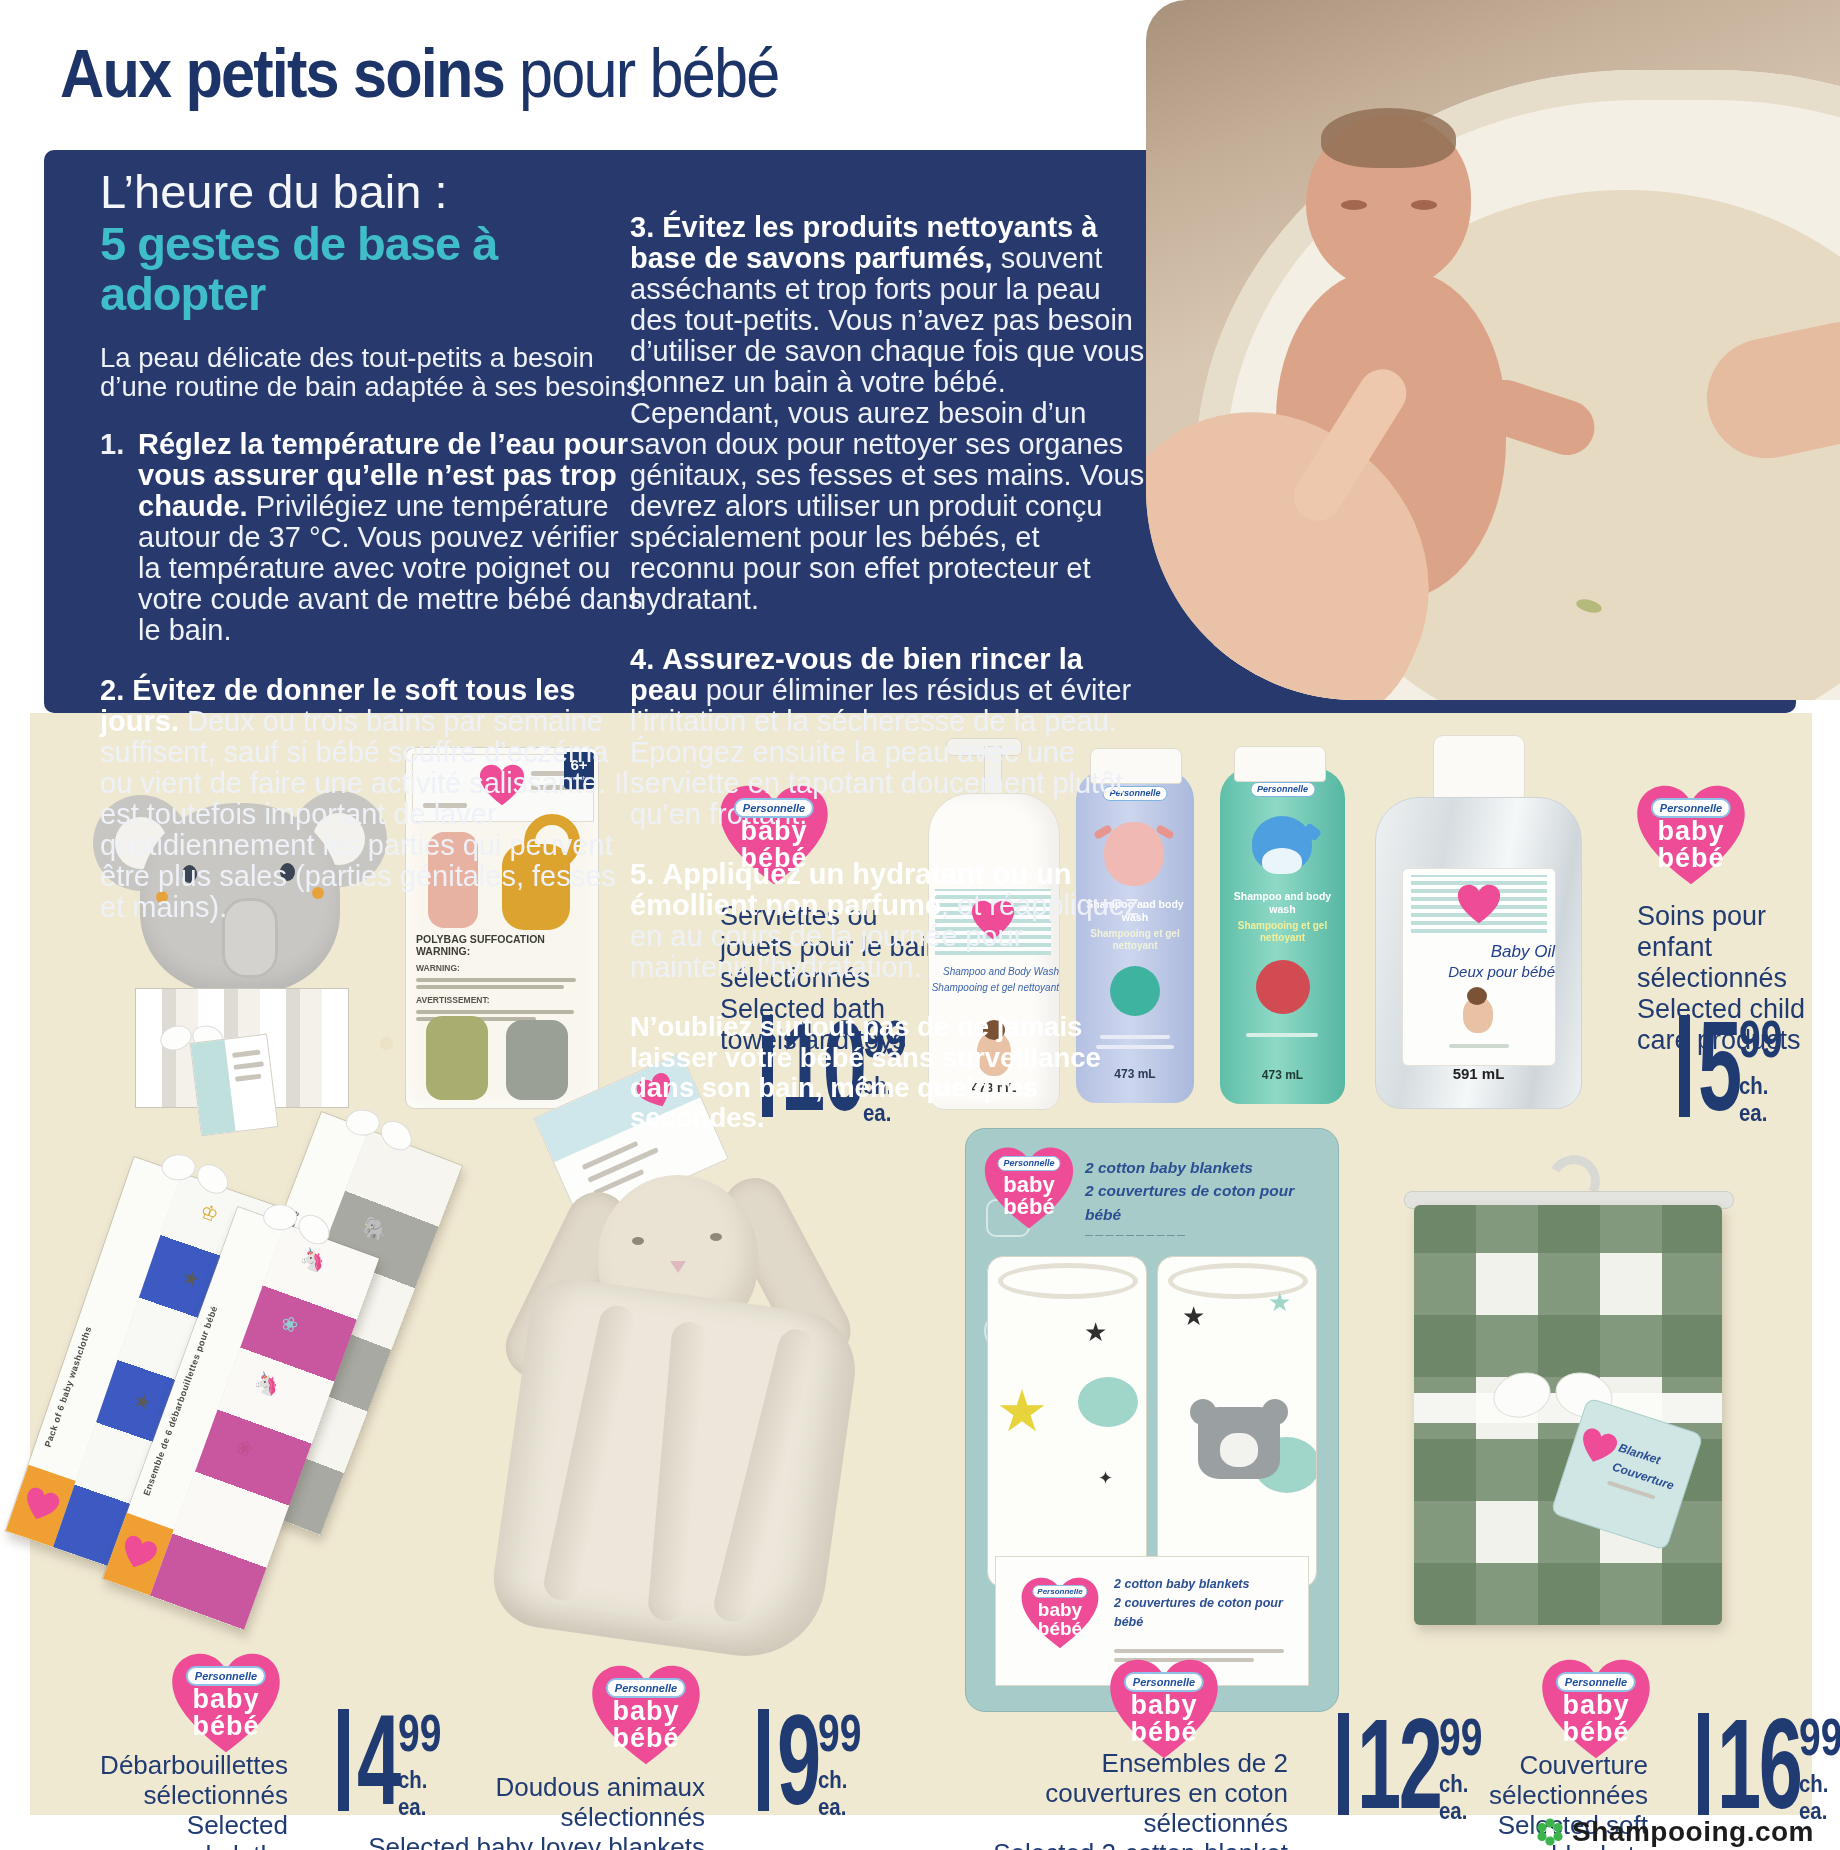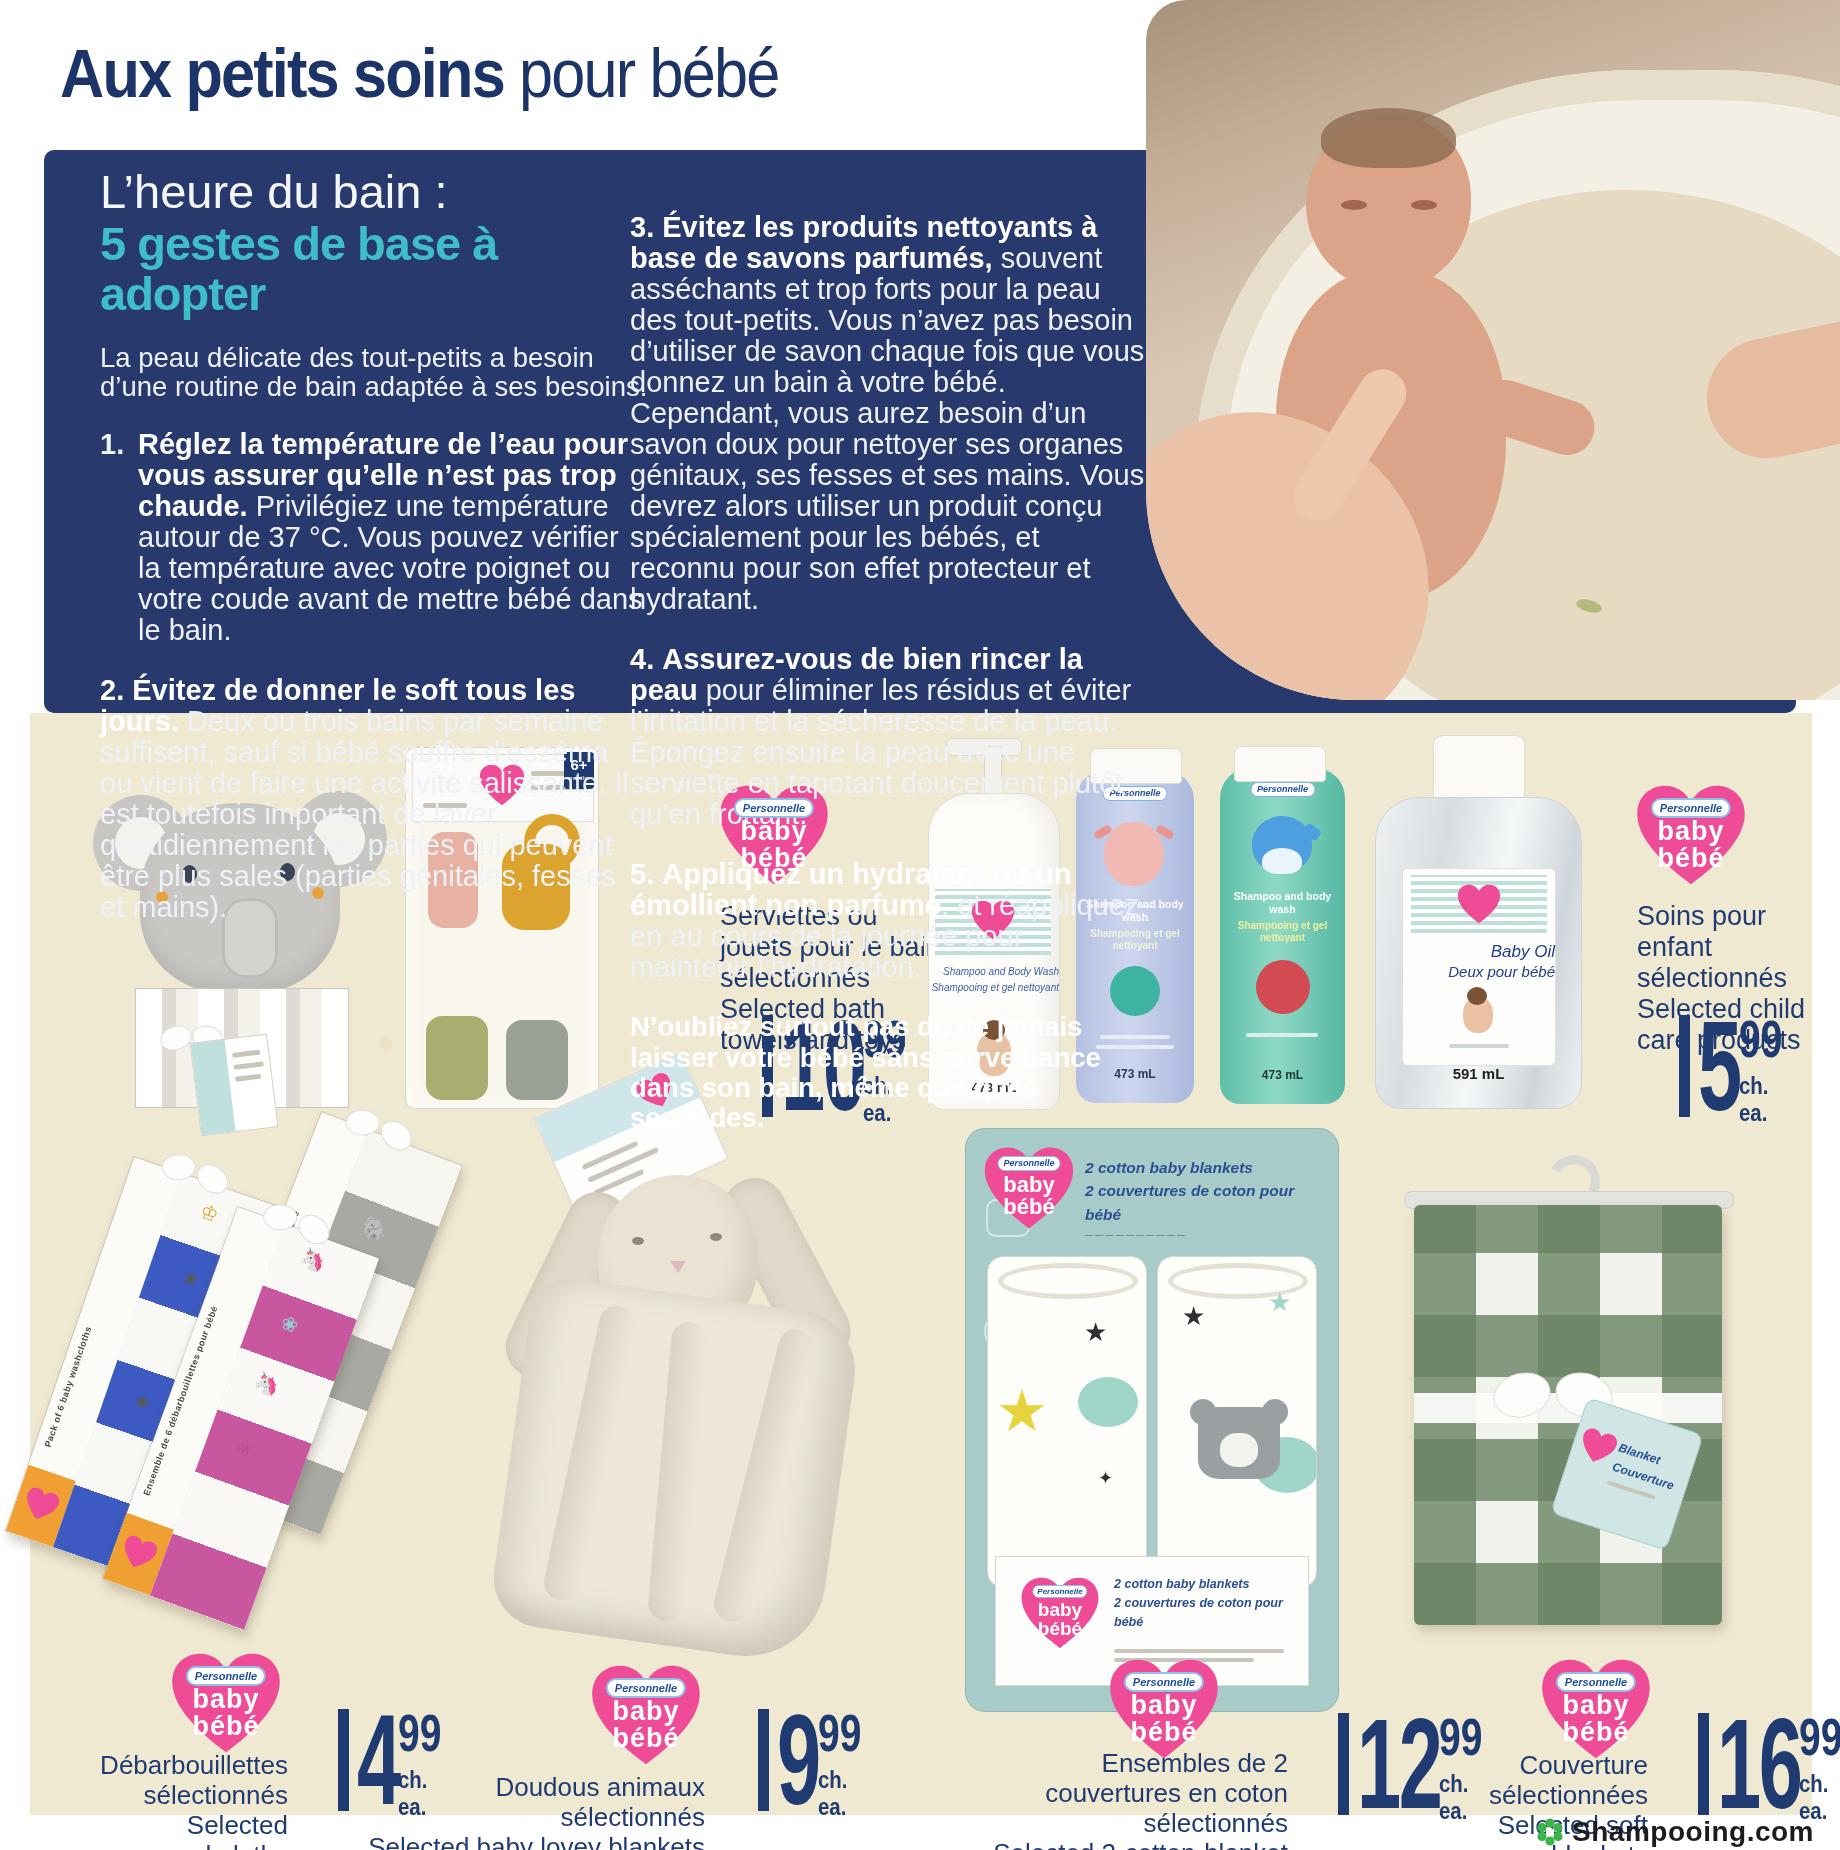--- a/index.html
+++ b/index.html
@@ -310,20 +310,29 @@
             </svg>
         </div>
         <div class="tline" style="left:118px;top:16px;width:52px;"></div>
         <div class="tline" style="left:118px;top:30px;width:56px;"></div>
         <div class="tline" style="left:10px;top:48px;width:44px;"></div>
       </div>
       <div class="pbag-age"><span>6+</span><small>months</small></div>
       <div class="toy" style="left:22px;top:84px;width:50px;height:96px;background:#e8b2a3;"></div>
       <div class="toy" style="left:96px;top:96px;width:68px;height:86px;background:#dca32e;border-radius:22px;"></div>
       <div class="toy-ring" style="left:118px;top:66px;"></div>
+      <div class="pbag-warn">
+        <div class="wt">POLYBAG SUFFOCATION WARNING:</div>
+        <span class="wl">WARNING:</span>
+        <div class="wbar" style="width:160px;"></div>
+        <div class="wbar" style="width:148px;"></div>
+        <span class="wl">AVERTISSEMENT:</span>
+        <div class="wbar" style="width:158px;"></div>
+        <div class="wbar" style="width:120px;"></div>
+      </div>
       <div class="toy" style="left:20px;top:268px;width:62px;height:84px;background:#a9ad6f;"></div>
       <div class="toy" style="left:100px;top:272px;width:62px;height:80px;background:#9aa096;"></div>
     </div>
 
     <div class="abs" style="left:670px;top:70px;width:260px;height:340px;">
       <div class="bb-logo" style="left:18px;top:0;">
         <svg viewBox="0 0 100 92">
             <path d="M50 90C18 66 2 46 2 27 2 11 14 2 27 2c10 0 19 6 23 15C54 8 63 2 73 2c13 0 25 9 25 25 0 19-16 39-48 63z" fill="#ee4c97"></path>
           </svg>
         <div class="bb-badge">Personnelle</div>

